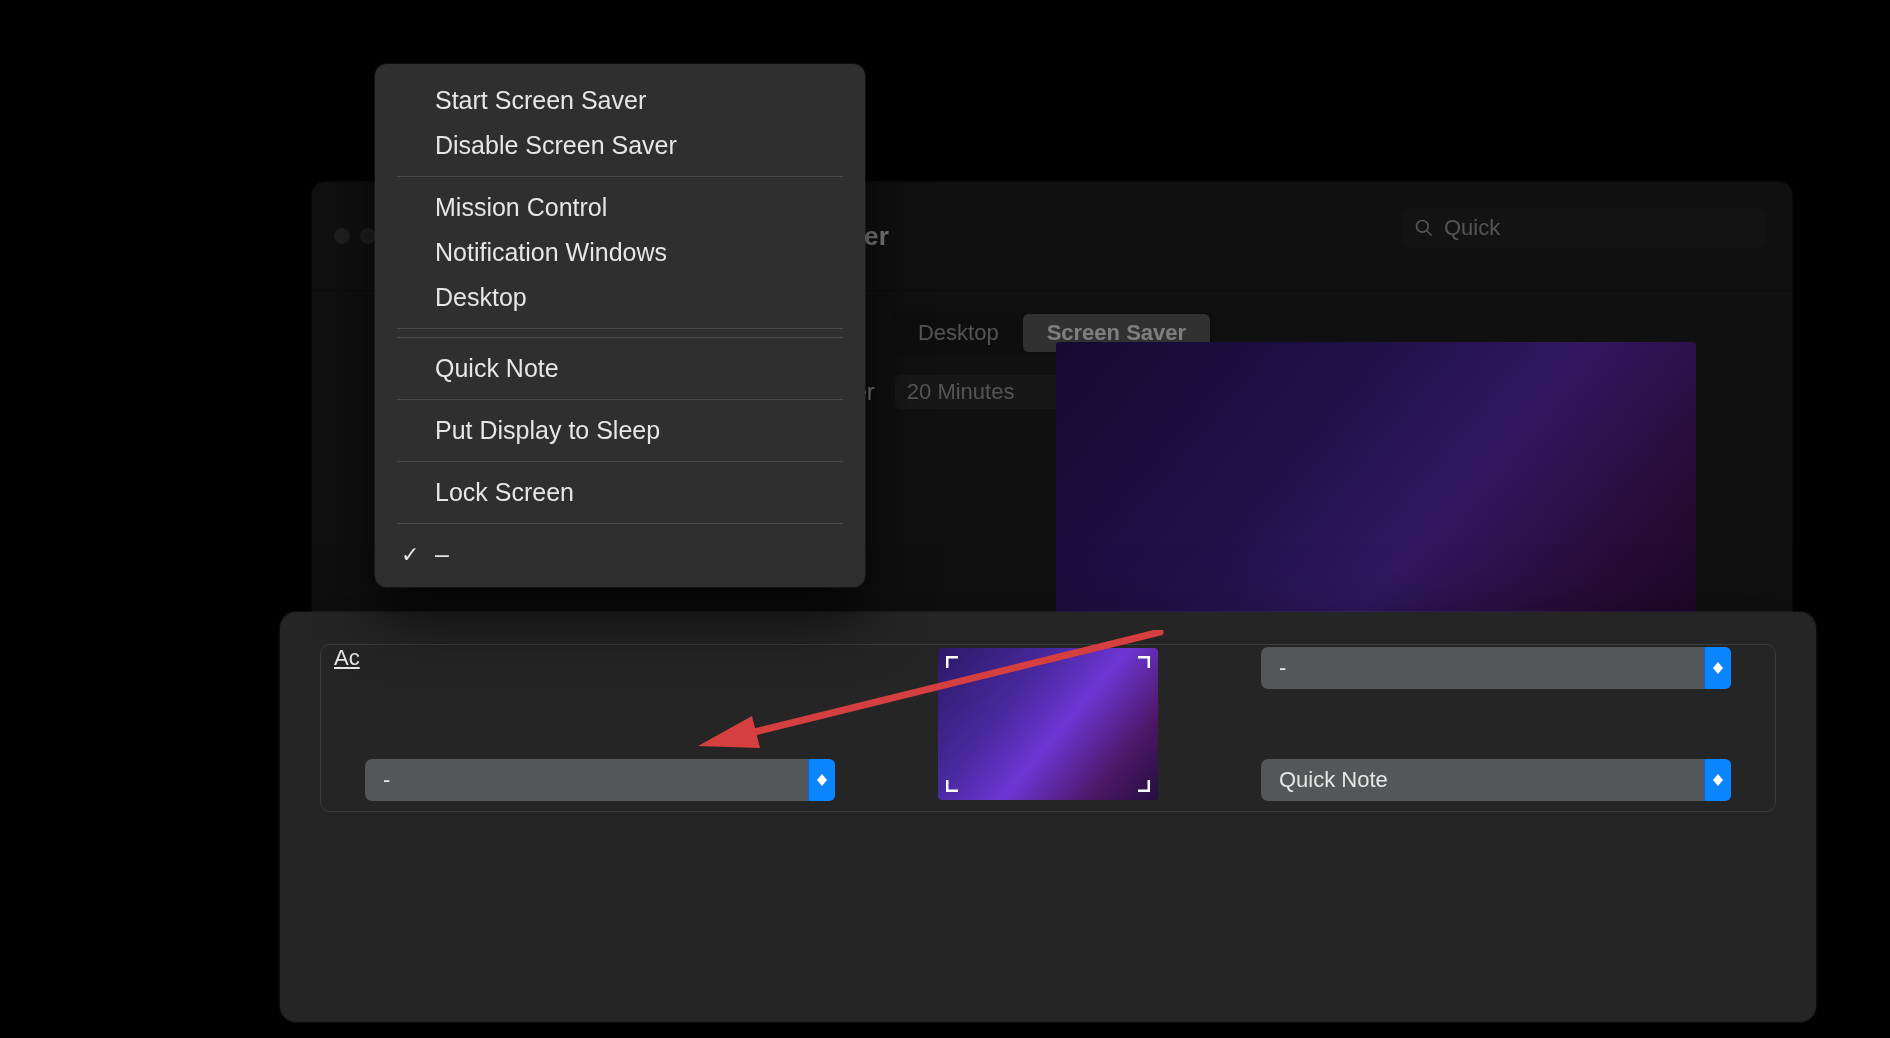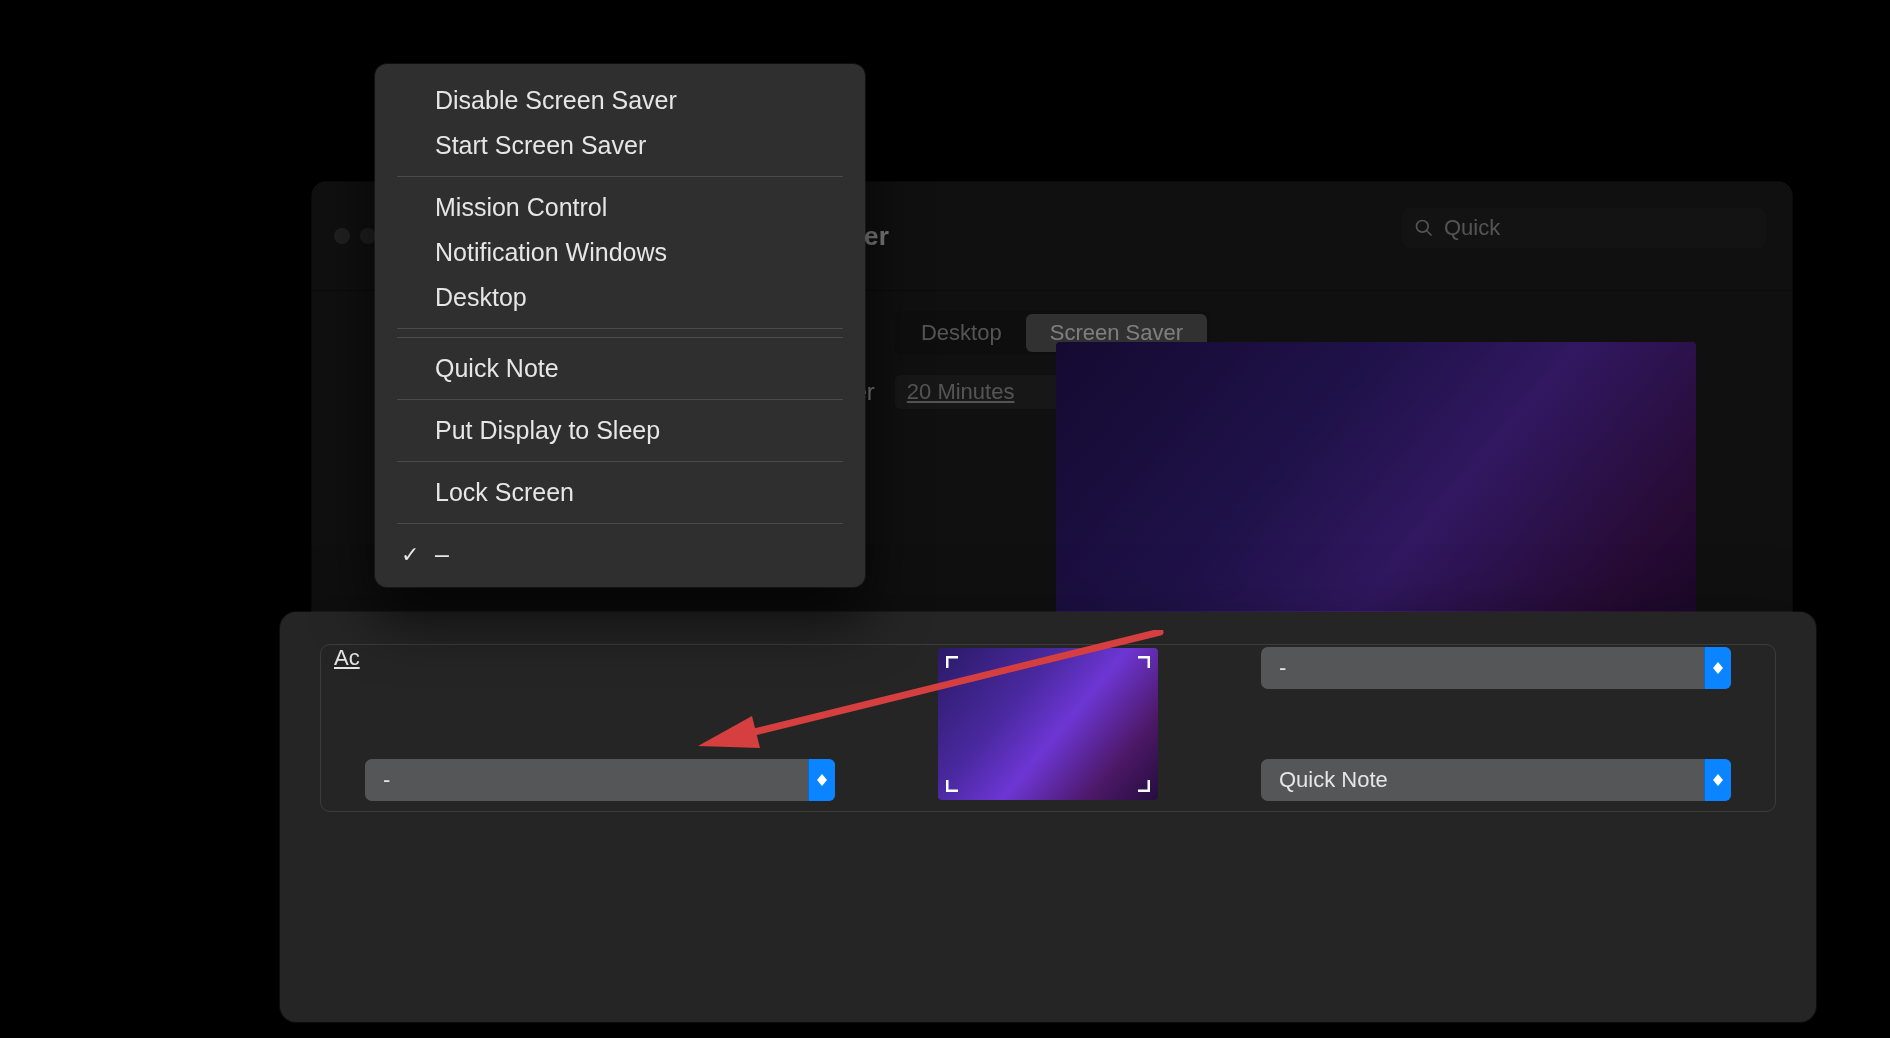--- a/index.html
+++ b/index.html
@@ -48,32 +48,32 @@
     font-size:22px;gap:10px;
   }
   .search-field svg{width:20px;height:20px;stroke:var(--text-dim);fill:none;}
 
   .pref-body{padding:20px 34px 0 34px;}
   .segmented{
     display:flex;justify-content:center;margin-bottom:20px;
   }
   .segmented-inner{display:flex;background:#1a1a1a;border-radius:8px;padding:3px;}
   .seg-btn{padding:6px 24px;font-size:22px;color:var(--text-dim);border-radius:6px;}
-  .seg-btn.selected{background:var(--seg-selected);color:var(--text);}
+  .seg-btn.selected{background:var(--seg-selected);color:var(--text);font-weight:bold;}
 
   .dim-overlay{
     position:absolute;inset:0;background:rgba(0,0,0,0.45);pointer-events:none;
   }
 
   .after-row{display:flex;align-items:center;gap:20px;color:var(--text);font-size:24px;justify-content:flex-start;margin-left:230px;}
   .checkbox{width:20px;height:20px;border-radius:5px;background:#0a84ff;display:inline-flex;align-items:center;justify-content:center;}
   .checkbox svg{width:14px;height:14px;stroke:#fff;stroke-width:3;fill:none;}
   .popup{
     background:var(--window-bg-2);border-radius:6px;padding:4px 12px;display:flex;align-items:center;
-    color:var(--text-dim);font-size:22px;gap:10px;min-width:180px;text-decoration:underline;
+    color:var(--text-dim);font-size:22px;gap:10px;min-width:180px;
   }
   .popup .chev{margin-left:auto;}
   .popup .chev svg{width:12px;height:14px;fill:var(--text-dim);}
   .warn-icon{width:28px;height:28px;}
   .warn-icon svg{width:100%;height:100%;}
 
   .ss-thumb{
     width:180px;height:110px;background:#0a0a0a;border-radius:6px;display:inline-block;
   }
   .ss-row{display:flex;gap:44px;margin-top:32px;padding-left:70px;}
@@ -320,25 +320,25 @@
     </div>
   </div>
 
 </div>
 
 <div class="ac-peek">Ac</div>
 
 <div class="menu">
   <div class="menu-item">
       <span class="menu-check"></span>
+      <span>Start Screen Saver</span>
+    </div>
+  <div class="menu-item">
+      <span class="menu-check"></span>
       <span>Disable Screen Saver</span>
-    </div>
-  <div class="menu-item">
-      <span class="menu-check"></span>
-      <span>Start Screen Saver</span>
     </div>
   <div class="menu-sep"></div>
   <div class="menu-item">
       <span class="menu-check"></span>
       <span>Mission Control</span>
     </div>
   <div class="menu-item">
       <span class="menu-check"></span>
       <span>Notification Windows</span>
     </div>

